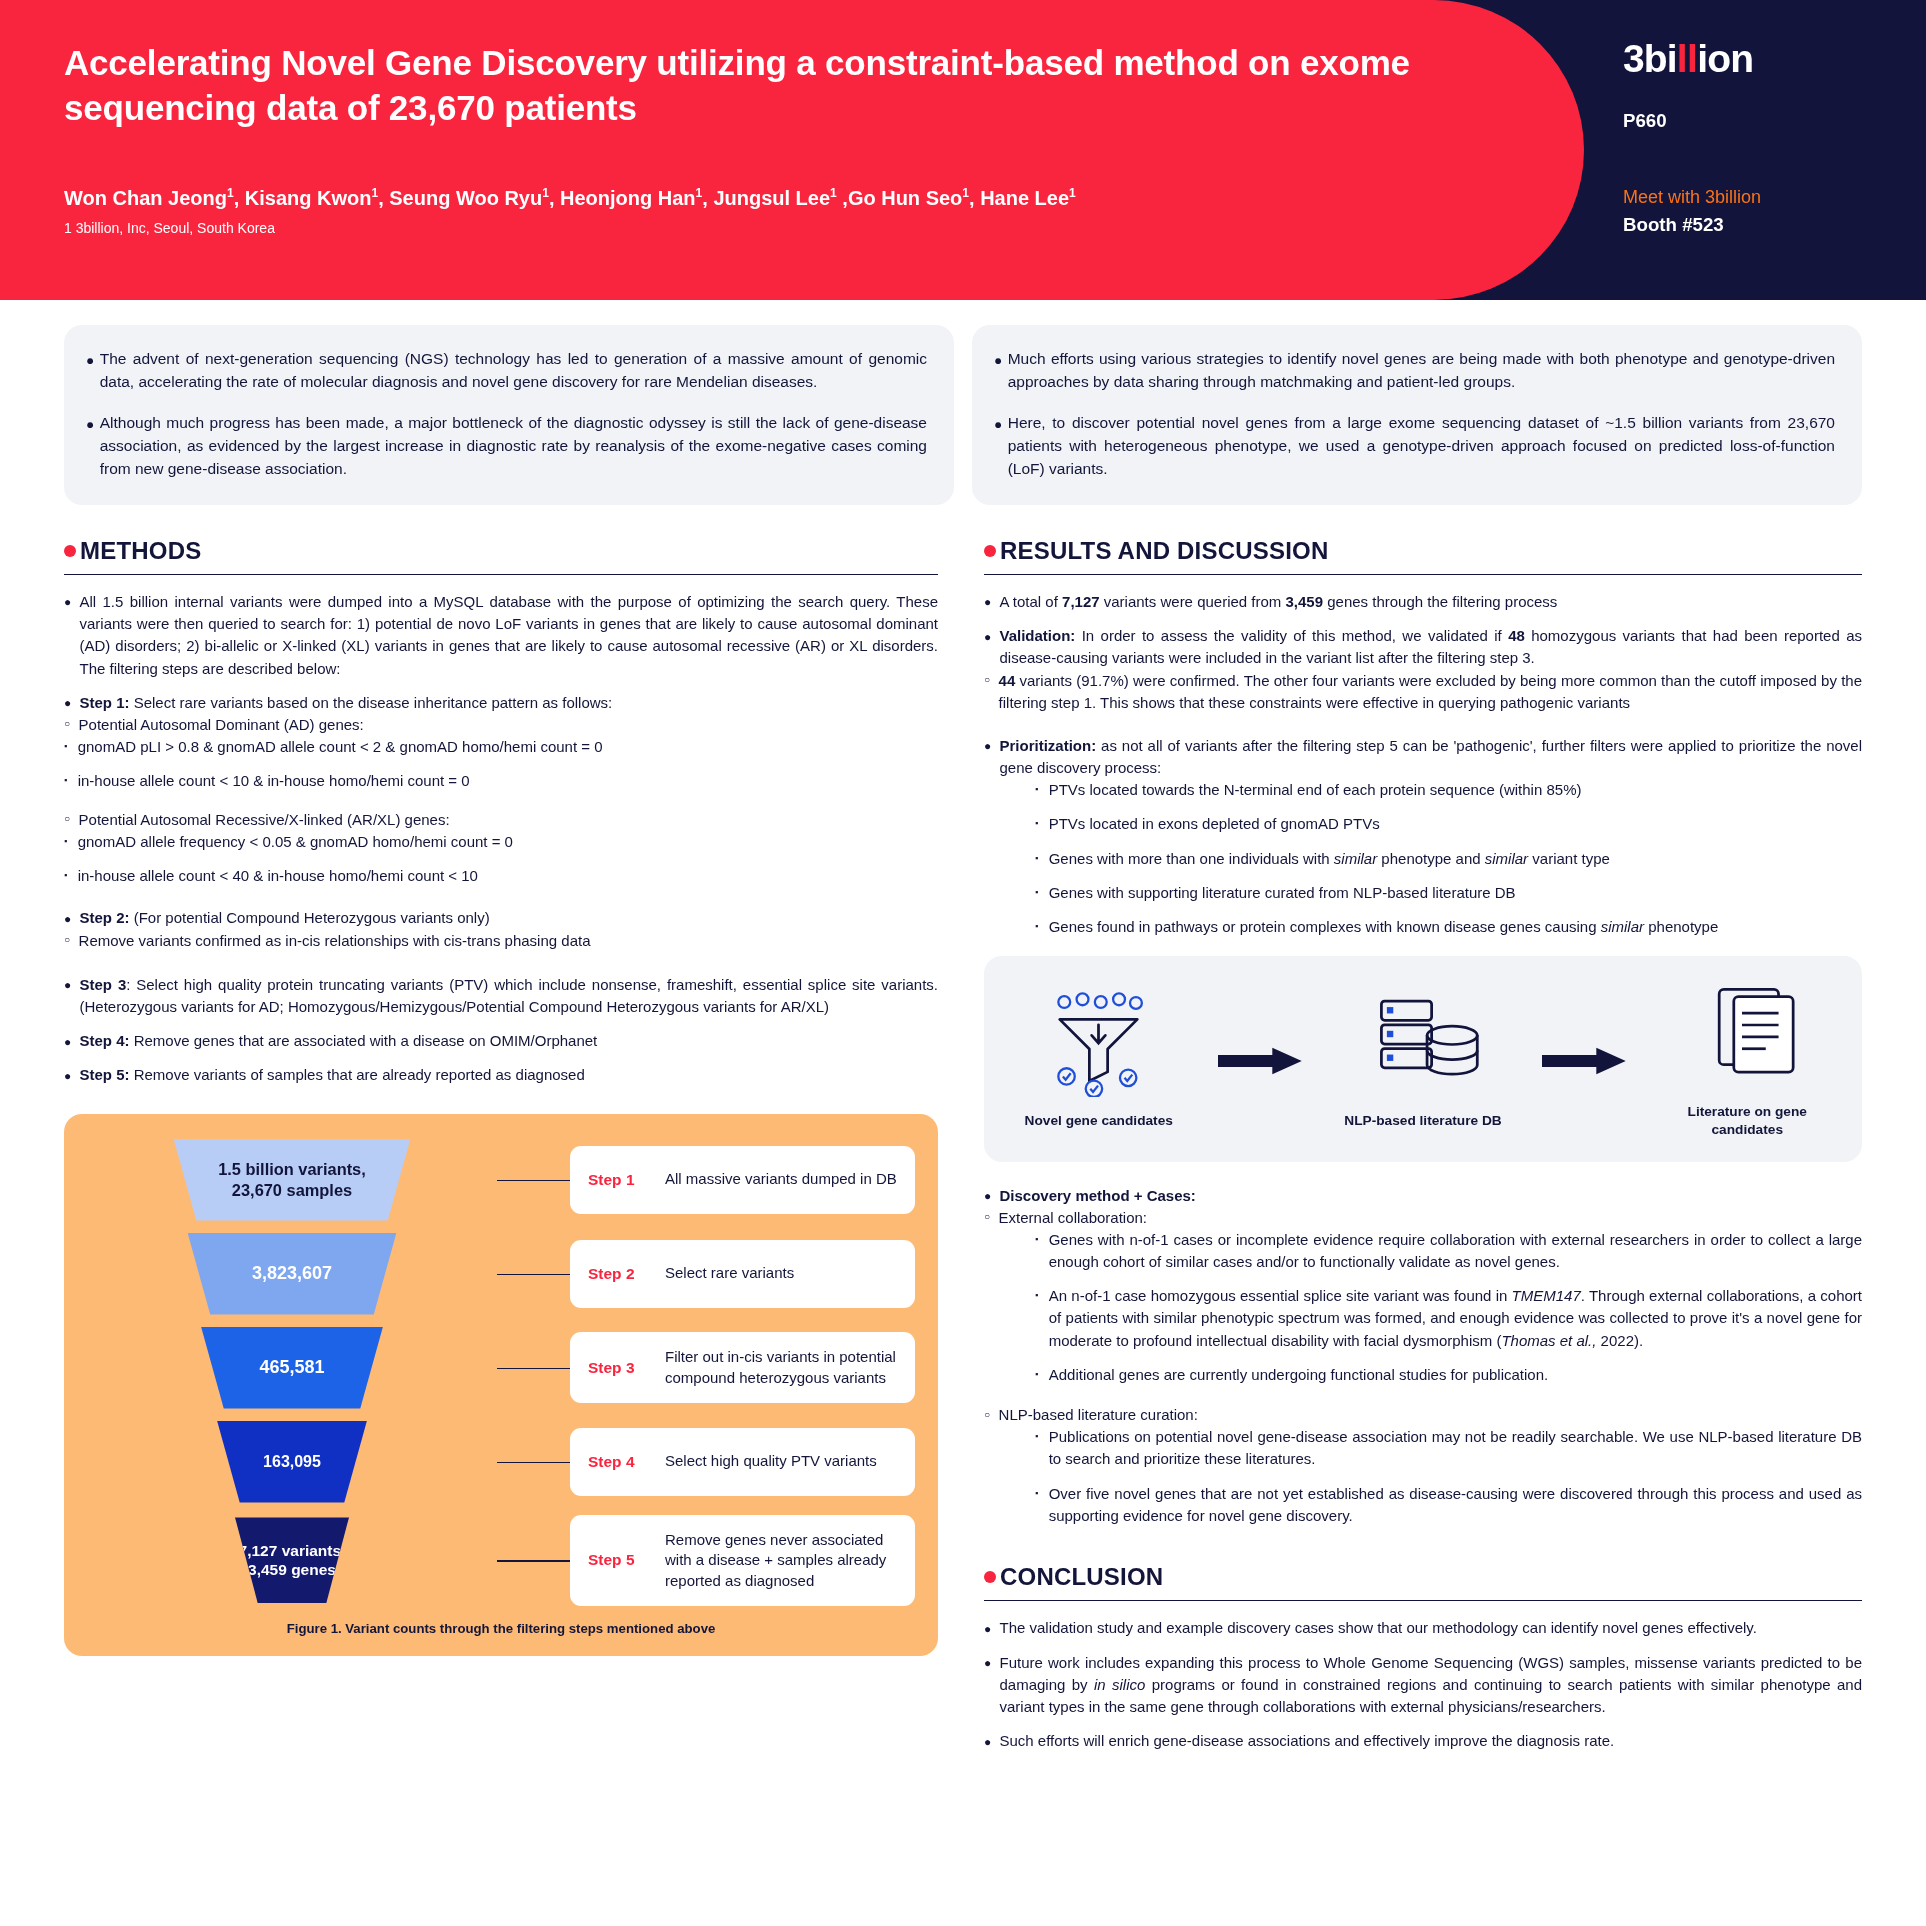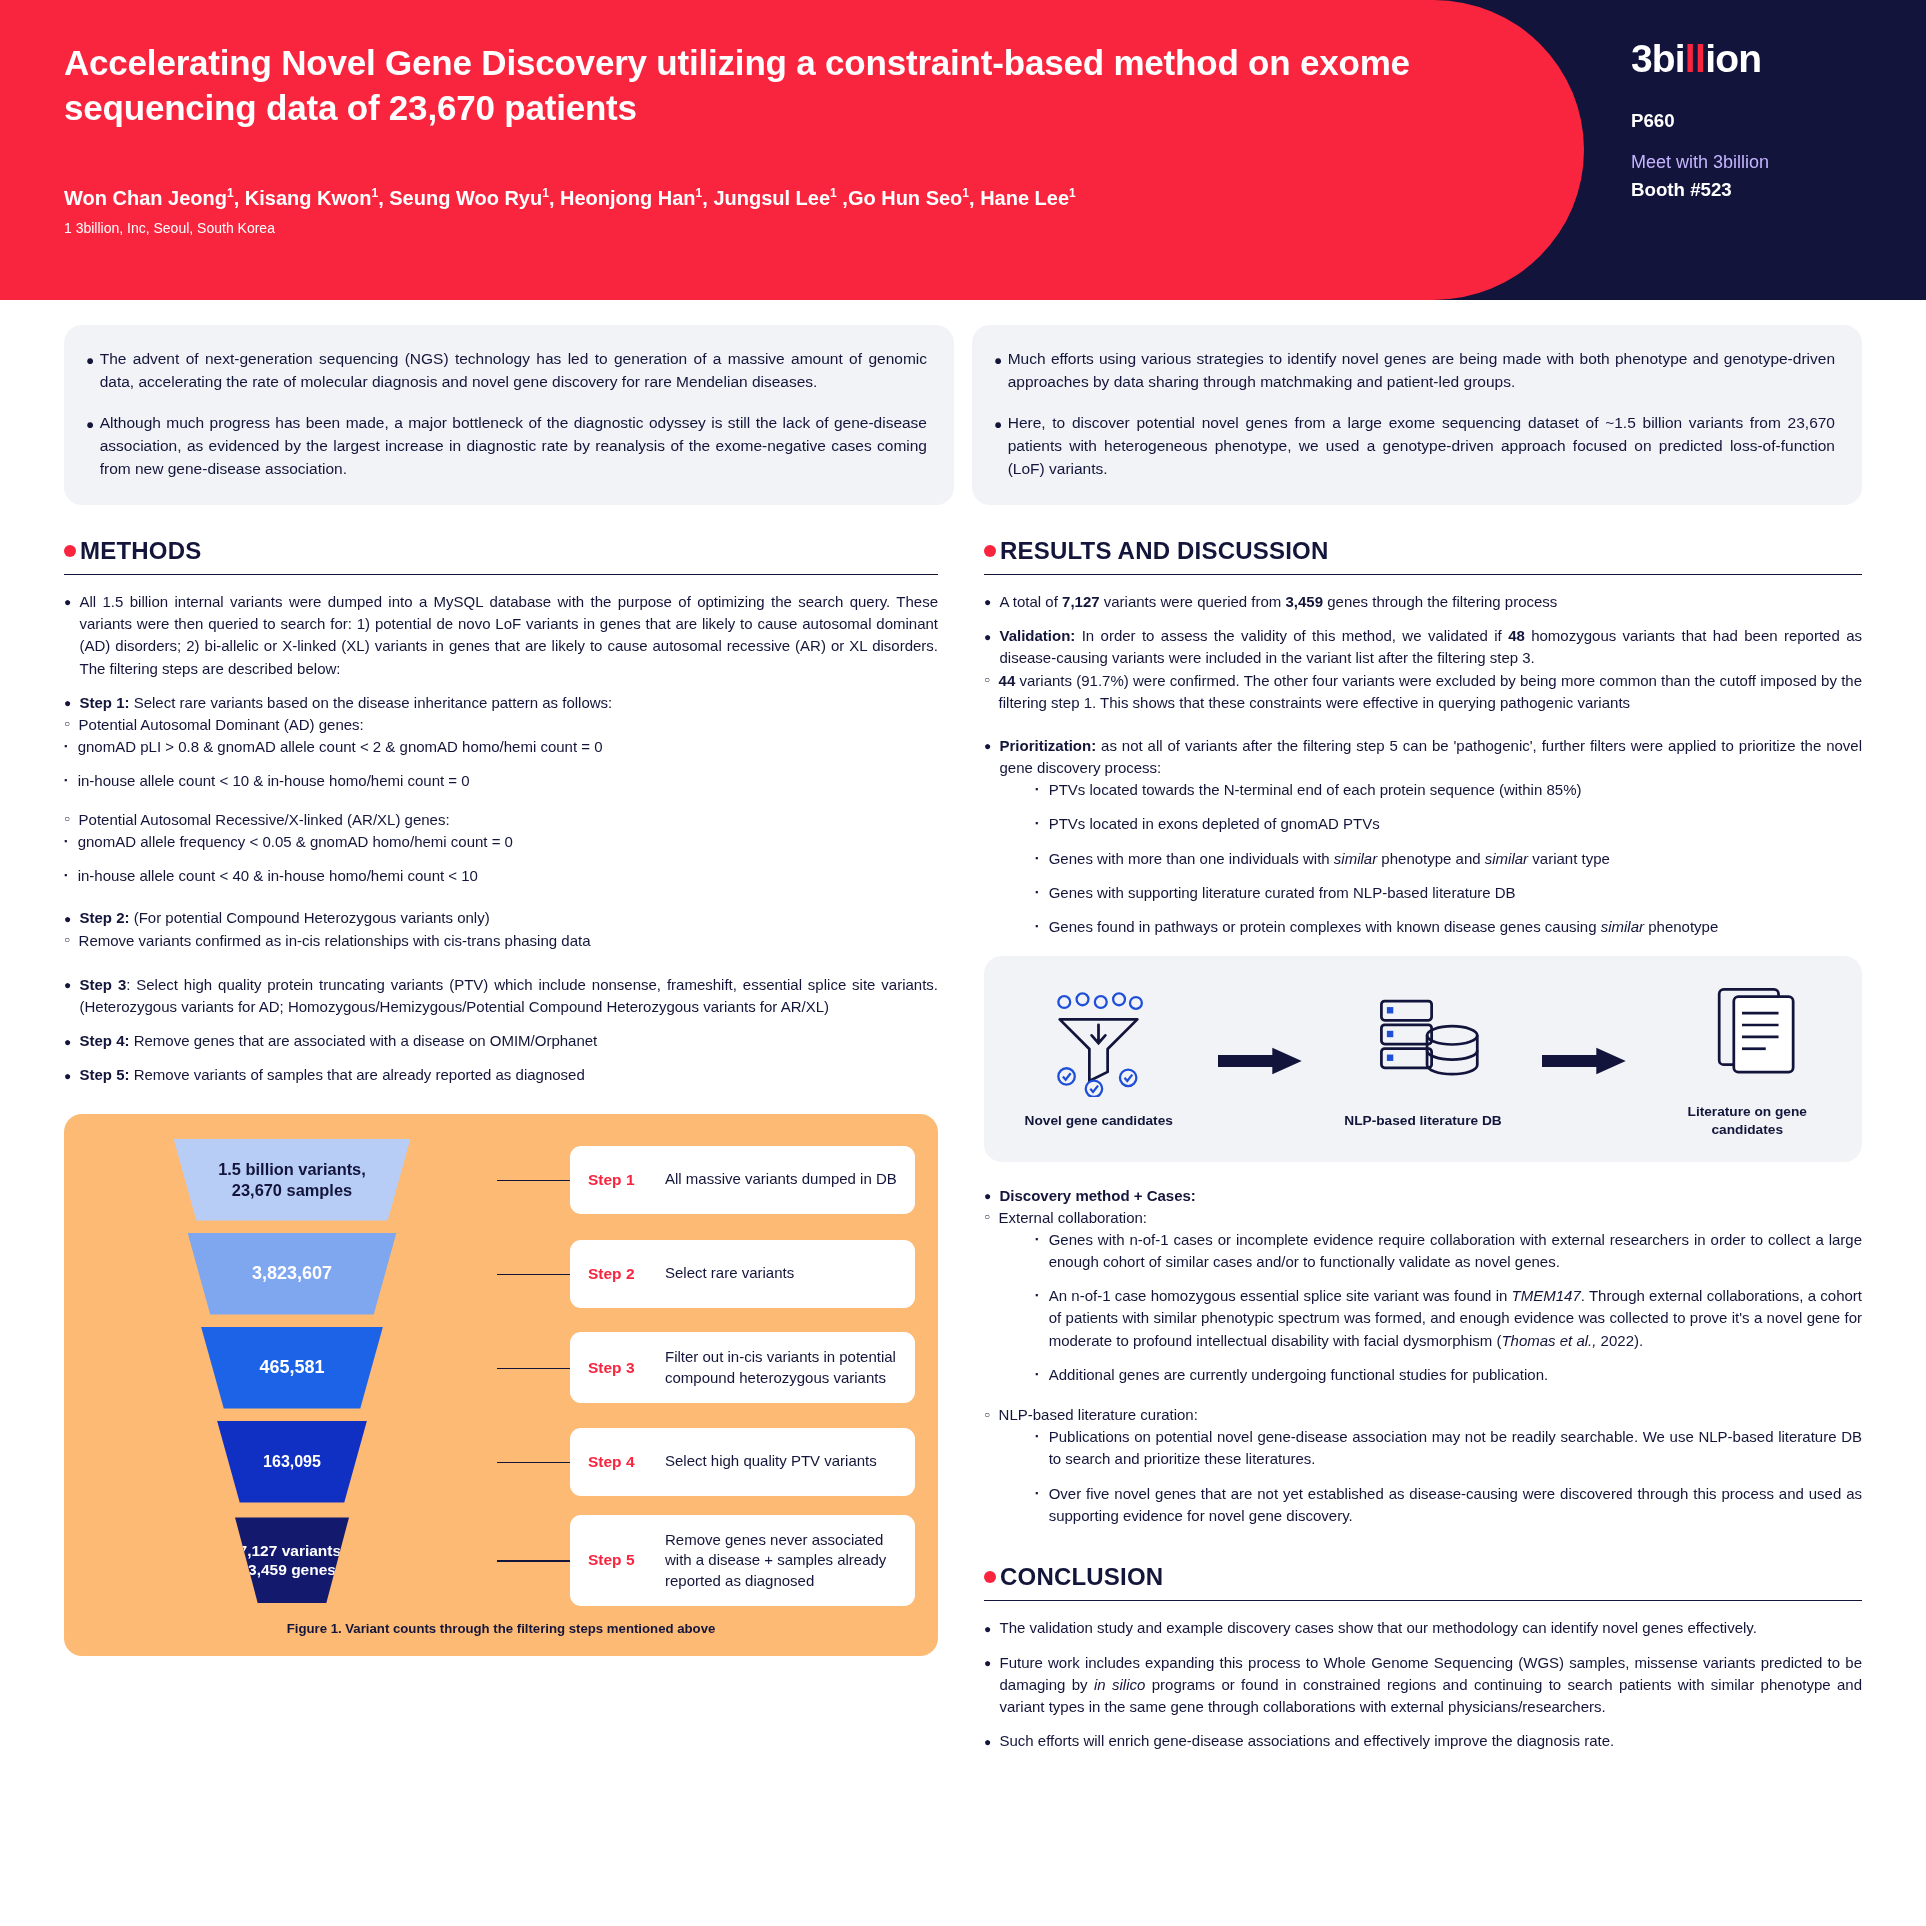--- a/index.html
+++ b/index.html
@@ -47,42 +47,42 @@
   }
   .authors sup { font-size: 12px; }
   .affil {
     margin-top: 11px;
     color: #ffffff;
     font-size: 14px;
     font-weight: normal;
   }
   .brand-block {
     position: absolute;
-    right: 58px; top: 39px;
+    right: 66px; top: 39px;
     z-index: 4;
     text-align: left;
     width: 237px;
   }
   .logo {
     font-size: 39px;
     font-weight: bold;
     color: #ffffff;
     letter-spacing: -0.9px;
     line-height: 1;
   }
   .logo .bars { color:#f9253f; letter-spacing:-0.5px; }
   .code {
     margin-top: 32px;
     color:#ffffff;
     font-size: 18.7px;
     font-weight: bold;
   }
   .meet {
-    margin-top: 20px;
-    color:#c4b5fd;
+    margin-top: 55px;
+    color:#f97316;
     font-size: 18px;
   }
   .booth {
     margin-top: 5.5px;
     color:#ffffff;
     font-size: 18.7px;
     font-weight: bold;
   }
 
   

